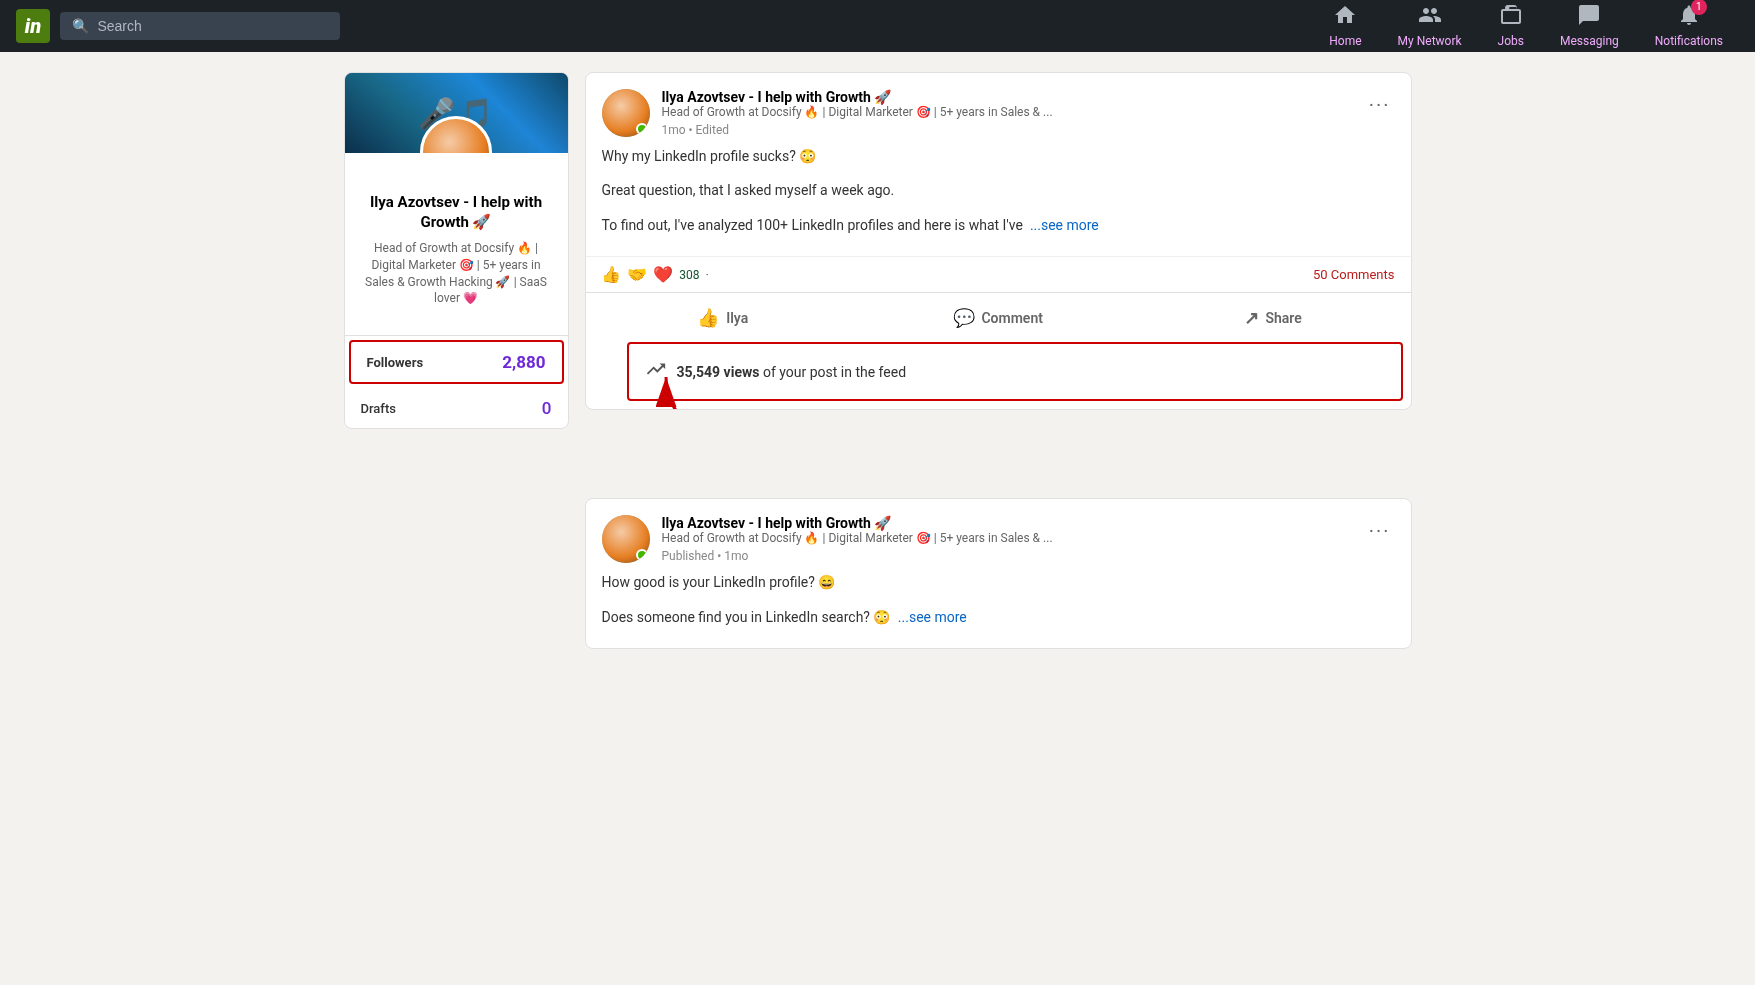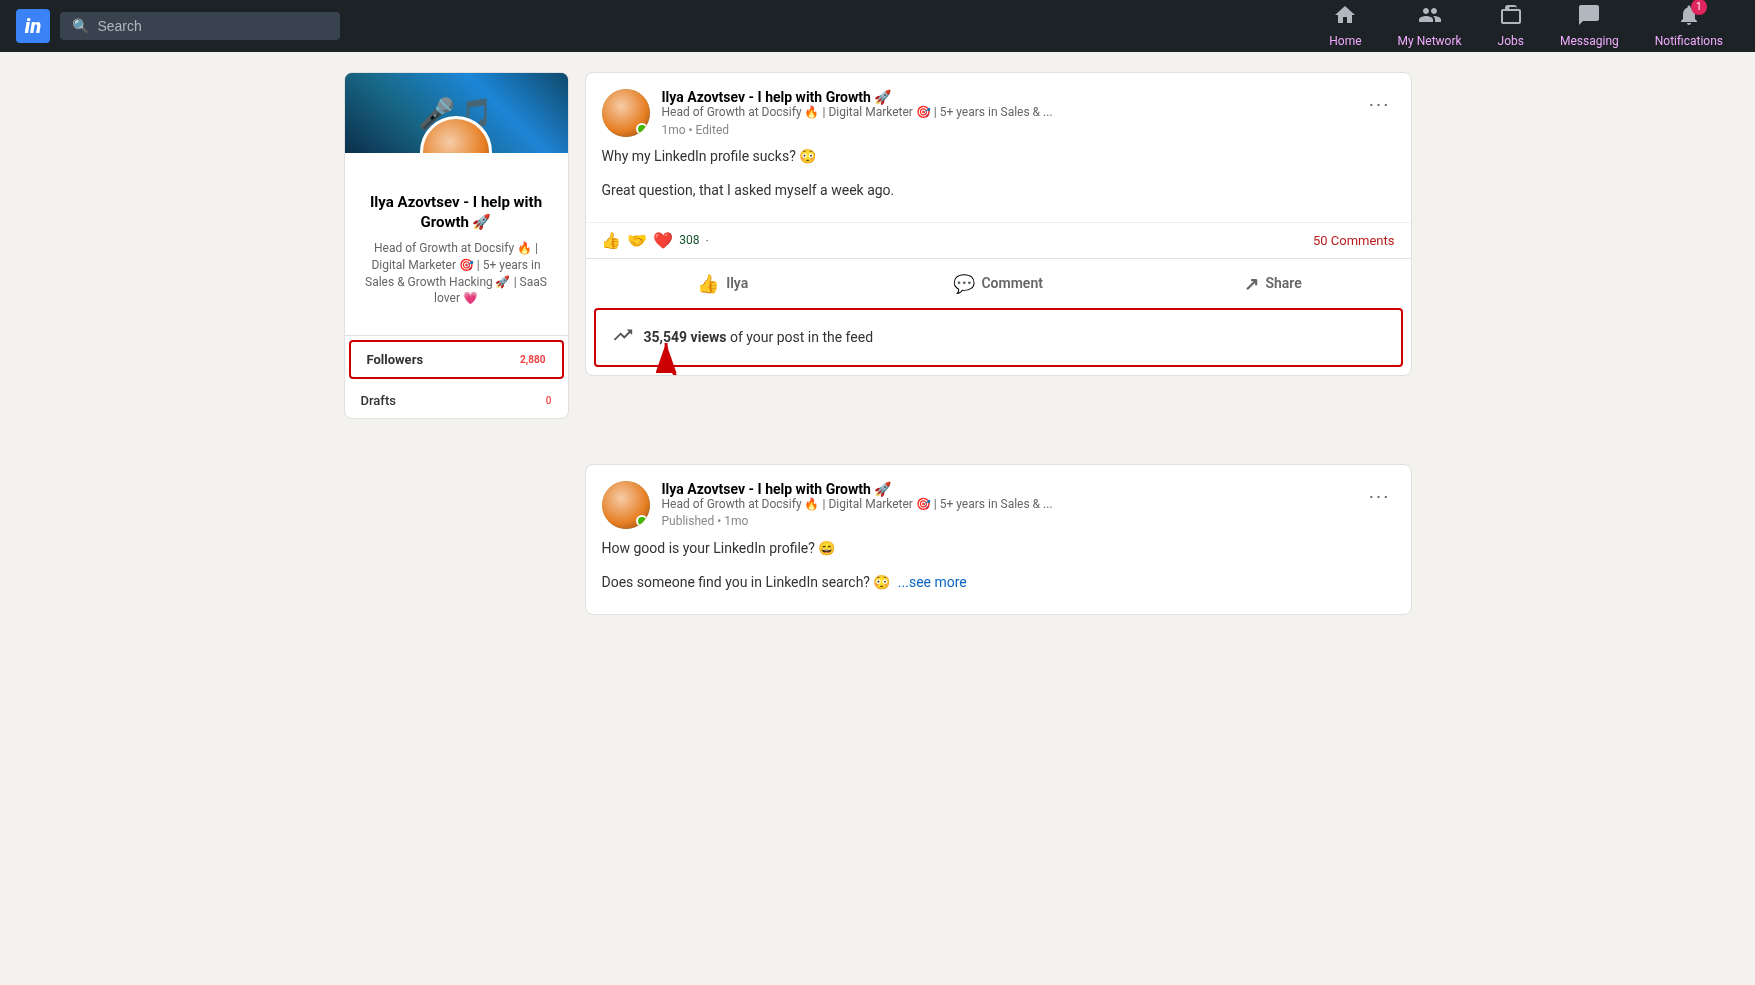--- a/index.html
+++ b/index.html
@@ -11,21 +11,21 @@
       height: 52px;
       display: flex;
       align-items: center;
       padding: 0 16px;
       position: fixed;
       top: 0; left: 0; right: 0;
       z-index: 100;
     }
     .navbar-logo {
       width: 34px; height: 34px;
-      background: #3b82f6;
+      background: #4d7c0f;
       border-radius: 4px;
       display: flex; align-items: center; justify-content: center;
       flex-shrink: 0;
       margin-right: 10px;
     }
     .navbar-logo span { color: white; font-weight: 900; font-size: 20px; font-style: italic; }
     .search-bar {
       background: #38434f;
       border-radius: 4px;
       display: flex; align-items: center;
@@ -142,21 +142,21 @@
     .stat-row {
       display: flex;
       justify-content: space-between;
       align-items: center;
       padding: 10px 16px;
       border-bottom: 1px solid #f0f0f0;
       cursor: pointer;
     }
     .stat-row:last-child { border-bottom: none; }
     .stat-label { font-size: 13px; color: #333; font-weight: 500; }
-    .stat-value { font-size: 10px; color: #ef4444; font-weight: 500; }
+    .stat-value { font-size: 17px; color: #6d28d9; font-weight: 500; }
     .stat-row.highlighted {
       border: 2px solid #cc0000;
       margin: 4px;
       border-radius: 4px;
     }
     .stat-row.highlighted .stat-label { font-weight: 700; }
     .stat-row.highlighted .stat-value { font-weight: 700; }
 
     
     .feed {
@@ -384,20 +384,21 @@
           <div class="post-author-name">Ilya Azovtsev - I help with Growth 🚀</div>
           <div class="post-author-headline">Head of Growth at Docsify 🔥 | Digital Marketer 🎯 | 5+ years in Sales &amp; ...</div>
           <div class="post-meta">1mo • Edited</div>
         </div>
         <div class="post-more">···</div>
       </div>
       <div class="post-body">
         <div class="post-text">
           <p>Why my LinkedIn profile sucks? 😳</p>
           <p>Great question, that I asked myself a week ago.</p>
+          <p>To find out, I've analyzed 100+ LinkedIn profiles and here is what I've &nbsp;<span class="see-more">...see more</span></p>
         </div>
       </div>
       <div class="post-reactions">
         <span class="reaction-icon">👍</span>
         <span class="reaction-icon">🤝</span>
         <span class="reaction-icon">❤️</span>
         <span class="reaction-count">308</span>
         <span style="color:#666;font-size:13px;">·</span>
         <span class="reaction-comments">50 Comments</span>
       </div>
@@ -409,21 +410,21 @@
         <div class="post-action">
           <span class="action-icon">💬</span>
           <span>Comment</span>
         </div>
         <div class="post-action">
           <span class="action-icon">↗</span>
           <span>Share</span>
         </div>
       </div>
 
-      <div style="position:relative;">
+      <div style="position:relative;padding-left:33px;">
         <div class="views-banner">
           <span class="views-icon">
             <svg width="22" height="22" viewBox="0 0 24 24" fill="#555">
                 <path d="M16 6l2.29 2.29-4.88 4.88-4-4L2 16.59 3.41 18l6-6 4 4 6.3-6.29L22 12V6z"></path>
               </svg>
           </span>
           <span class="views-text">
             <span class="views-count">35,549 views</span>
             <span>of your post in the feed</span>
           </span>

